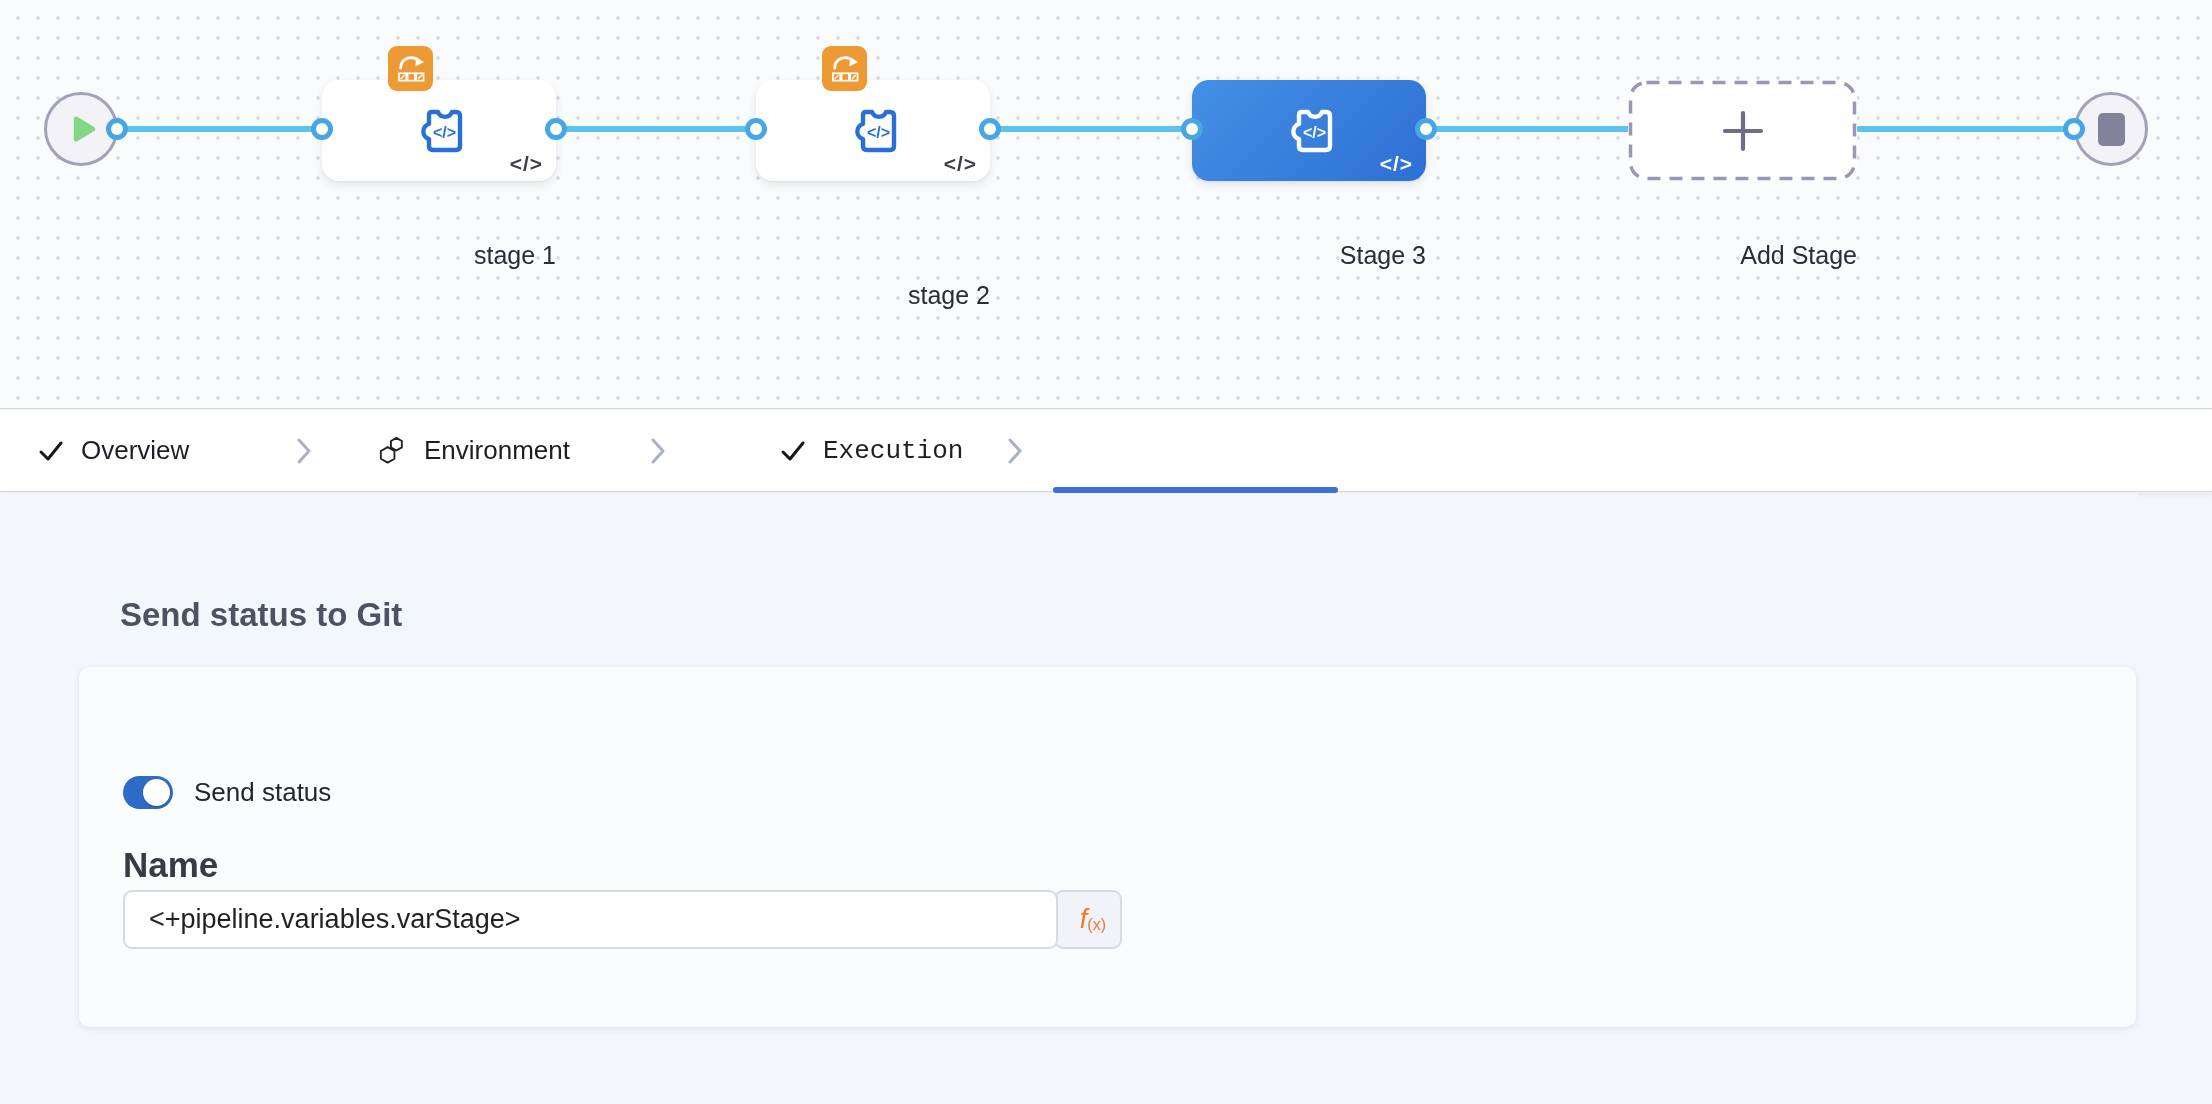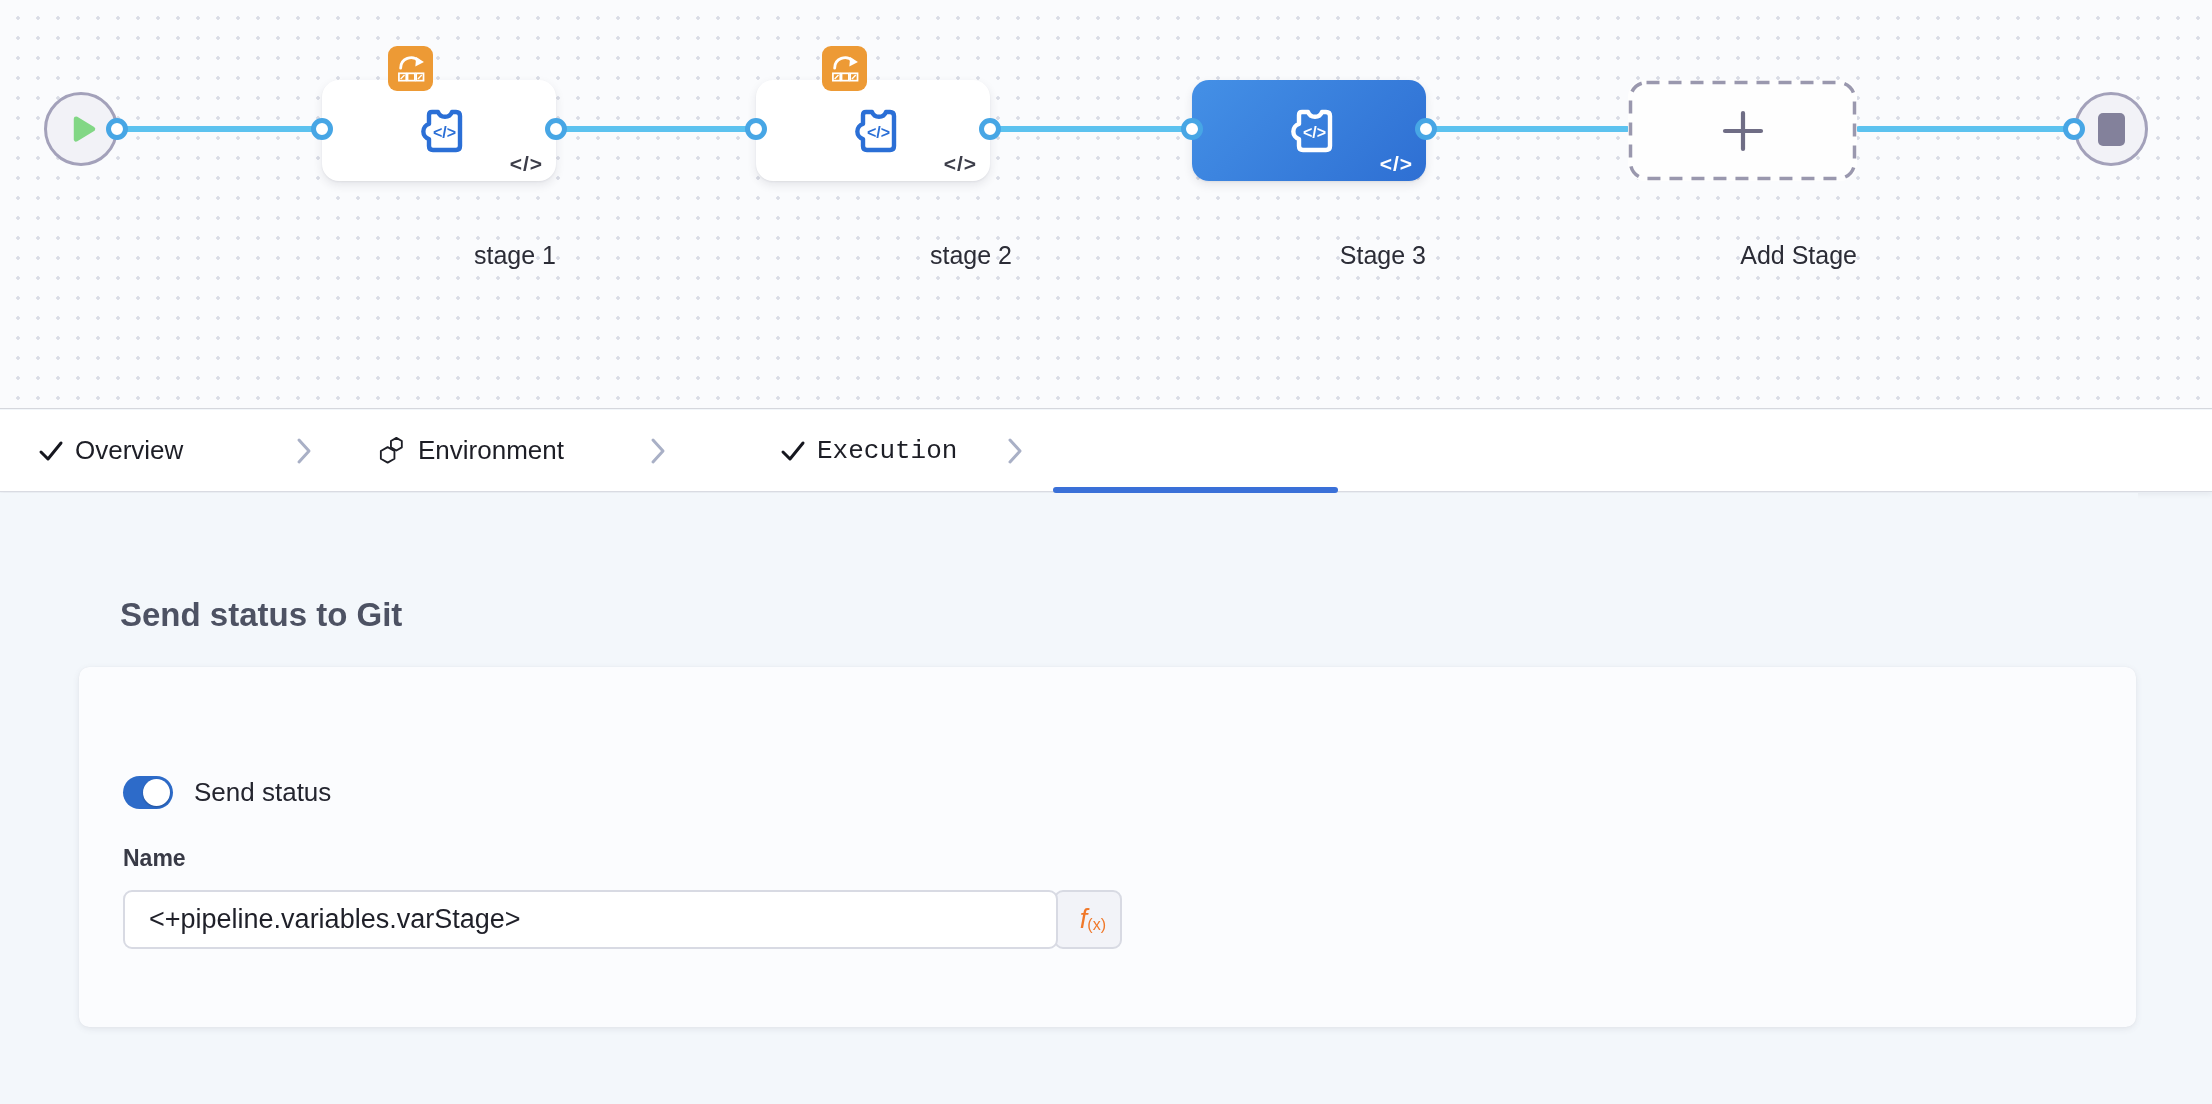--- a/index.html
+++ b/index.html
@@ -61,32 +61,32 @@
     position:absolute; left:1628px; top:80px; width:229px; height:101px;
     border-radius:17px; background:#fefefe;
     display:flex; align-items:center; justify-content:center;
   }
   .add-stage svg.border-rect { position:absolute; inset:0; }
   .stage-label {
     position:absolute; top:241px; text-align:right;
     font-size:25px; color:#2b2c36;
   }
   .stage-label.l1 { left:322px; width:234px; }
-  .stage-label.l2 { left:778px; width:234px; }
+  .stage-label.l2 { left:756px; width:234px;margin-top:40px; }
   .stage-label.l3 { left:1192px; width:234px; }
   .stage-label.l4 { left:1628px; width:229px; }
   
   .tabbar {
     position:absolute; left:0; top:410px; width:2212px; height:82px;
     background:#ffffff; border-bottom:1px solid #d9dbe2;
     box-shadow:0 3px 5px rgba(96,97,112,.08);
   }
   .tab {
     position:absolute; top:0; height:100%;
-    display:flex; align-items:center; gap:9px;
+    display:flex; align-items:center; gap:15px;
     font-size:26px; color:#1d1e26; cursor:pointer;
   }
   .tab.t-overview    { left:36px; }
   .tab.t-environment { left:376px; }
   .tab.t-execution   { left:778px;font-family:Liberation Mono, monospace; }
   .tab.t-advanced    { left:1100px; font-weight:700; }
   .tab-sep {
     position:absolute; top:0; height:100%;
     display:flex; align-items:center;
   }
@@ -120,21 +120,21 @@
     position:relative; width:50px; height:33px; border-radius:17px;
     background:#2d6bc9; cursor:pointer; flex:0 0 auto;
   }
   .toggle .knob {
     position:absolute; right:3px; top:3px; width:27px; height:27px;
     background:#ffffff; border-radius:50%;
     box-shadow:0 1px 2px rgba(0,0,0,.25);
   }
   .field-label {
     position:absolute; left:44px; top:178px;
-    font-size:23px; font-weight:700; color:#383a46;
+    font-size:35px; font-weight:700; color:#383a46;
   }
   .name-input {
     position:absolute; left:44px; top:223px; width:935px; height:59px; z-index:2;
     border:2px solid #d8dae3; border-radius:9px; background:#ffffff;
     padding:0 24px; font-size:27px; color:#1f2029;
     font-family:"Liberation Sans","DejaVu Sans",sans-serif;
     outline:none;
   }
   .fx-btn {
     position:absolute; left:975px; top:223px; width:68px; height:59px; z-index:1;

